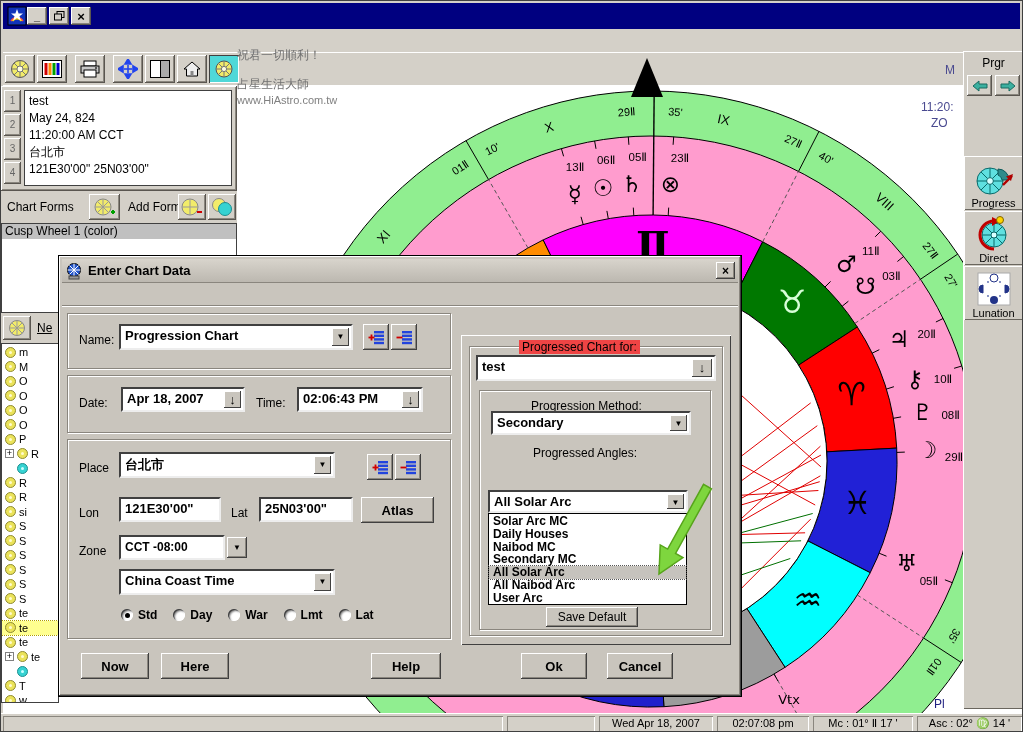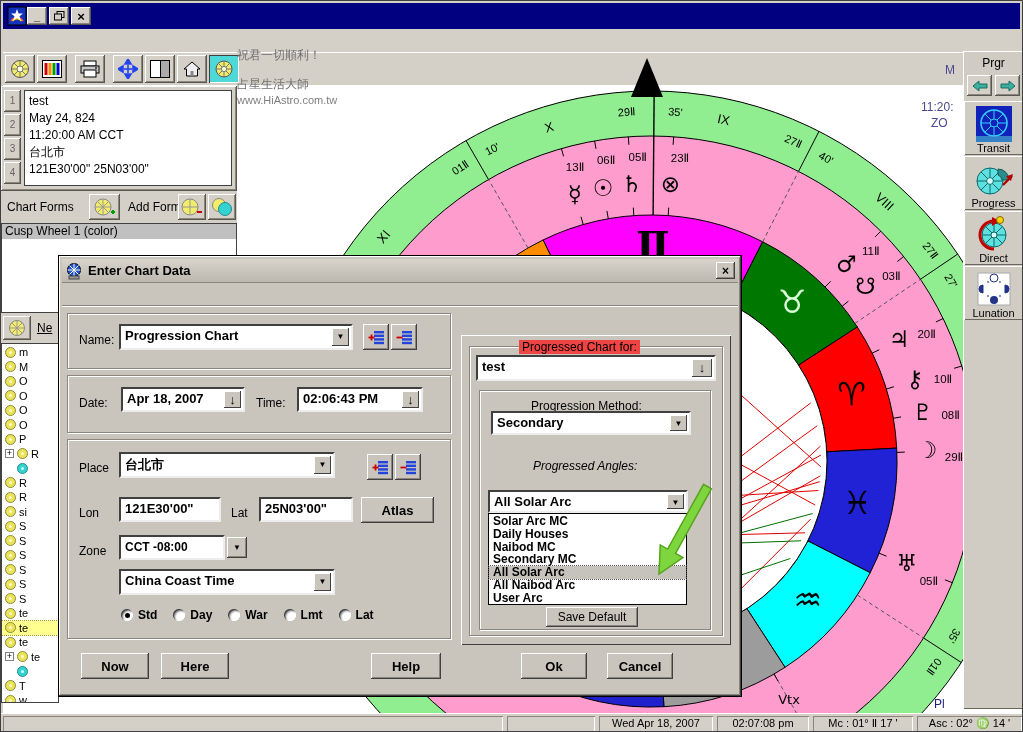--- a/index.html
+++ b/index.html
@@ -603,21 +603,21 @@
     <div class="abs field" style="left:417px;top:99px;width:240px;height:26px;">
       <span>test</span>
       <span class="cbtn dbtn" style="width:20px;">↓</span>
     </div>
     <div class="abs gbox" style="left:420px;top:134px;width:232px;height:240px;"></div>
     <span class="abs lbl" style="left:472px;top:143px;">Progression Method:</span>
     <div class="abs field" style="left:432px;top:155px;width:200px;height:24px;">
       <span>Secondary</span>
       <span class="cbtn">▼</span>
     </div>
-    <span class="abs lbl" style="left:474px;top:203px;font-style:italic;">Progressed Angles:</span>
+    <span class="abs lbl" style="left:474px;top:190px;">Progressed Angles:</span>
     <div class="abs field" style="left:429px;top:234px;width:200px;height:23px;">
       <span>All Solar Arc</span>
       <span class="cbtn">▼</span>
     </div>
     <div class="abs" style="left:429px;top:257px;width:199px;height:92px;background:#FFF;border:1px solid #000;z-index:3;padding-top:1px;">
       <div class="aitem"><span>Solar Arc MC</span></div>
         <div class="aitem"><span>Daily Houses</span></div>
         <div class="aitem"><span>Naibod MC</span></div>
         <div class="aitem"><span>Secondary MC</span></div>
         <div class="aitem selected"><span>All Solar Arc</span></div>
@@ -641,35 +641,20 @@
     <span class="abs raised pbtn" style="left:4px;top:24px;width:25px;height:21px;">
       <svg width="16" height="12">
           <path d="M7 1 L7 4 L15 4 L15 8 L7 8 L7 11 L1 6 Z" fill="#3BB0A0" stroke="#1A6A60"></path>
         </svg>
     </span>
     <span class="abs raised pbtn" style="left:32px;top:24px;width:25px;height:21px;">
       <svg width="16" height="12">
           <path d="M9 1 L9 4 L1 4 L1 8 L9 8 L9 11 L15 6 Z" fill="#3BB0A0" stroke="#1A6A60"></path>
         </svg>
     </span>
-    <div class="toolcell" style="top:50px;height:54px;">
-      <svg width="40" height="36">
-          <rect x="2" y="0" width="36" height="36" fill="#1122BB"></rect>
-          <circle cx="20" cy="17" r="13" fill="none" stroke="#33CCFF" stroke-width="1.6"></circle>
-          <g stroke="#33CCFF">
-            <line x1="20" y1="4" x2="20" y2="30"></line>
-            <line x1="7" y1="17" x2="33" y2="17"></line>
-            <line x1="11" y1="8" x2="29" y2="26"></line>
-            <line x1="29" y1="8" x2="11" y2="26"></line>
-          </g>
-          <circle cx="20" cy="17" r="4" fill="#1122BB" stroke="#33CCFF"></circle>
-          <rect x="2" y="30" width="36" height="6" fill="#44AACC" opacity="0.7"></rect>
-        </svg>
-      <span>Transit</span>
-    </div>
     <div class="toolcell" style="top:105px;height:54px;">
       <svg width="44" height="36">
           <circle cx="18" cy="20" r="13" fill="#5FE0E0" stroke="#0A6A6A"></circle>
           <g stroke="#0A6A6A">
             <line x1="18" y1="7" x2="18" y2="33"></line>
             <line x1="5" y1="20" x2="31" y2="20"></line>
             <line x1="9" y1="11" x2="27" y2="29"></line>
             <line x1="27" y1="11" x2="9" y2="29"></line>
           </g>
           <circle cx="18" cy="20" r="3.4" fill="#D8FFFF" stroke="#0A6A6A"></circle>

